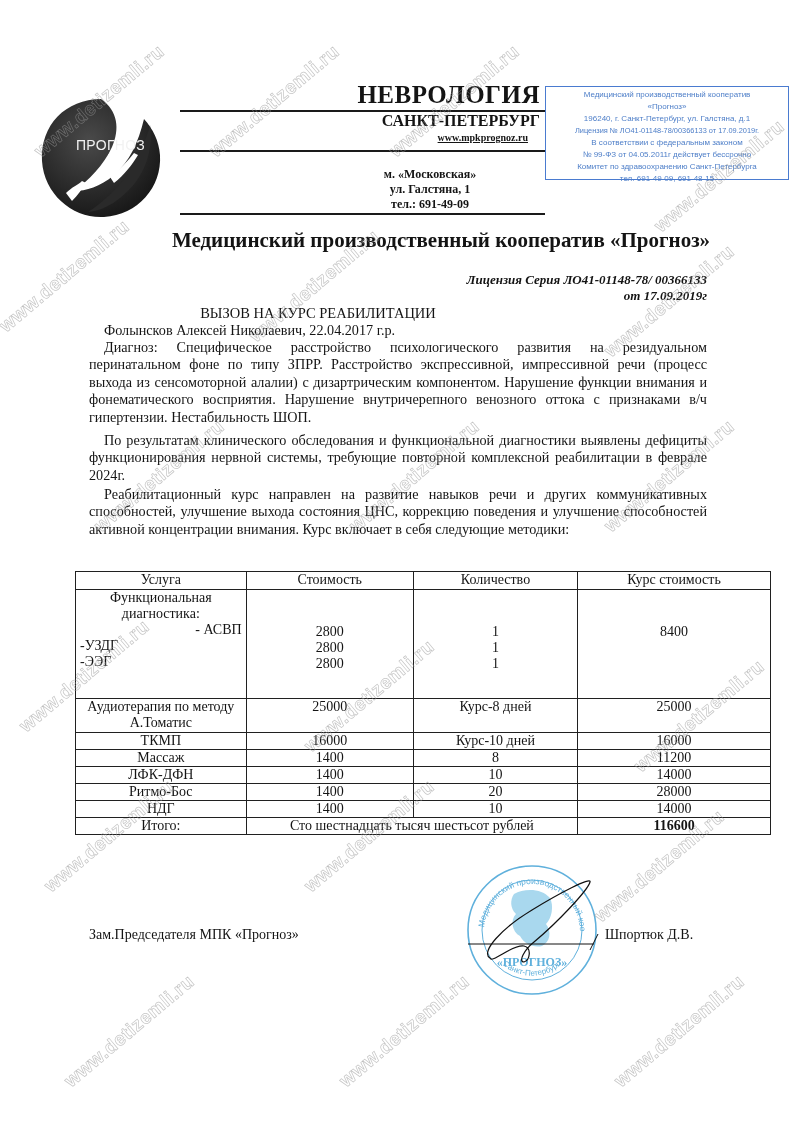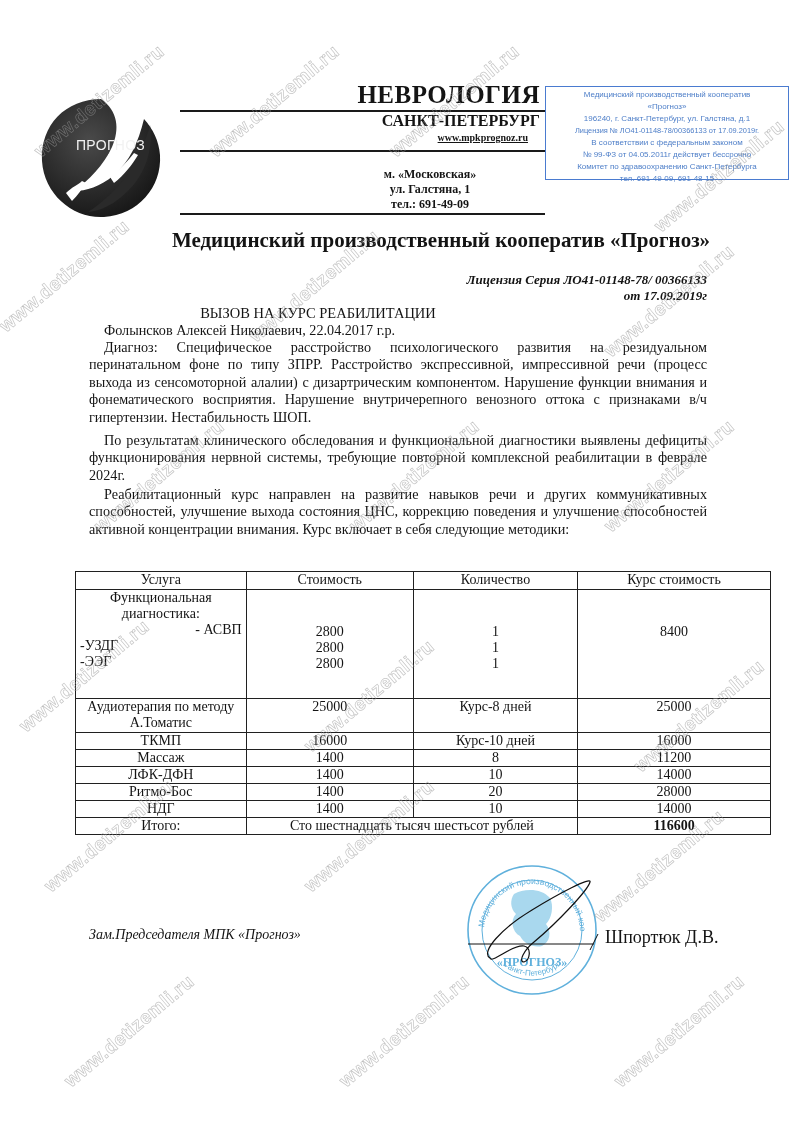--- a/index.html
+++ b/index.html
@@ -48,22 +48,22 @@
                font-size: 14px; }
   .svc-table th, .svc-table td { border: 1.2px solid #202020; padding: 0 4px; text-align: center;
                vertical-align: top; font-weight: normal; line-height: 16px; }
   .svc-table th { height: 17px; }
   .col1 { width: 162px; } .col2 { width: 159px; } .col3 { width: 156px; } .col4 { width: 185px; }
   .svc-table td.bold { font-weight: bold; }
   .diag-cell { height: 108px; }
   .pad-top { padding-top: 34px !important; }
 
   
-  .sign-role { position: absolute; left: 89px; top: 927px; font-size: 14px; font-style: italic; }
-  .sign-name { position: absolute; left: 605px; top: 927px; font-size: 18px; text-align: right; }
+  .sign-role { position: absolute; left: 89px; top: 927px; font-size: 14px; }
+  .sign-name { position: absolute; left: 605px; top: 927px; font-size: 14px; text-align: right; }
   .stamp { position: absolute; left: 462px; top: 858px; width: 140px; height: 140px; }
 </style>
 </head>
 <body>
 
 <svg class="logo" viewBox="0 0 126 126">
   <defs>
     <radialGradient id="lg" cx="40%" cy="35%" r="70%">
       <stop offset="0" stop-color="#4a4a4a"></stop>
       <stop offset="1" stop-color="#161616"></stop>

